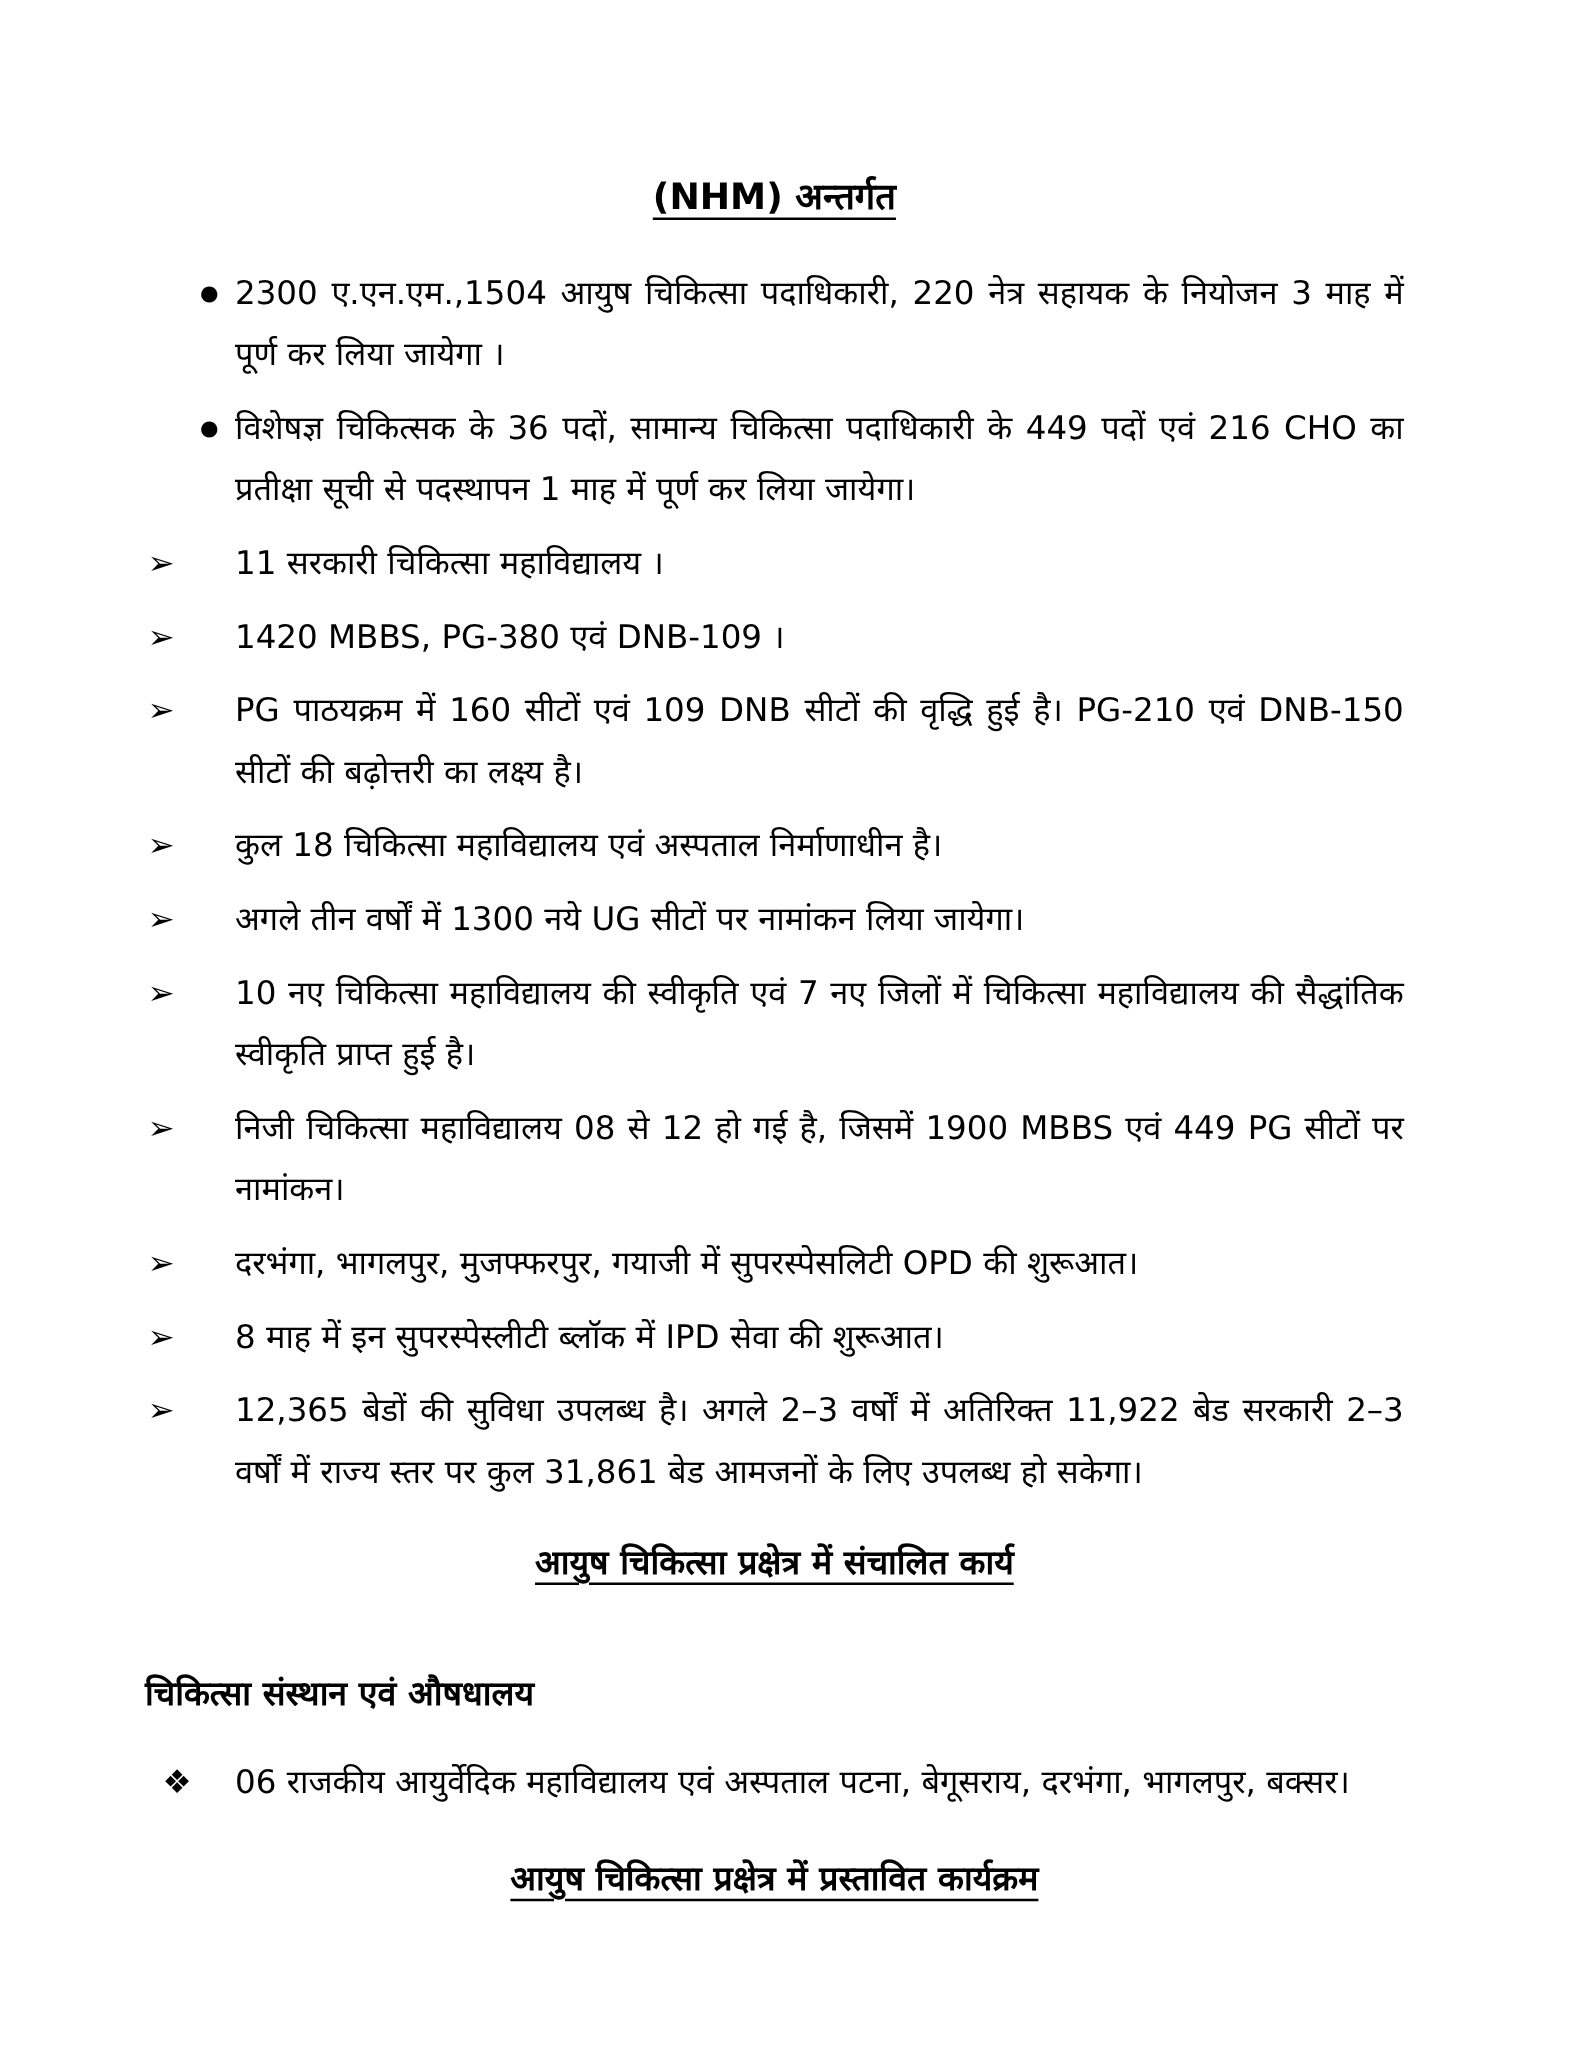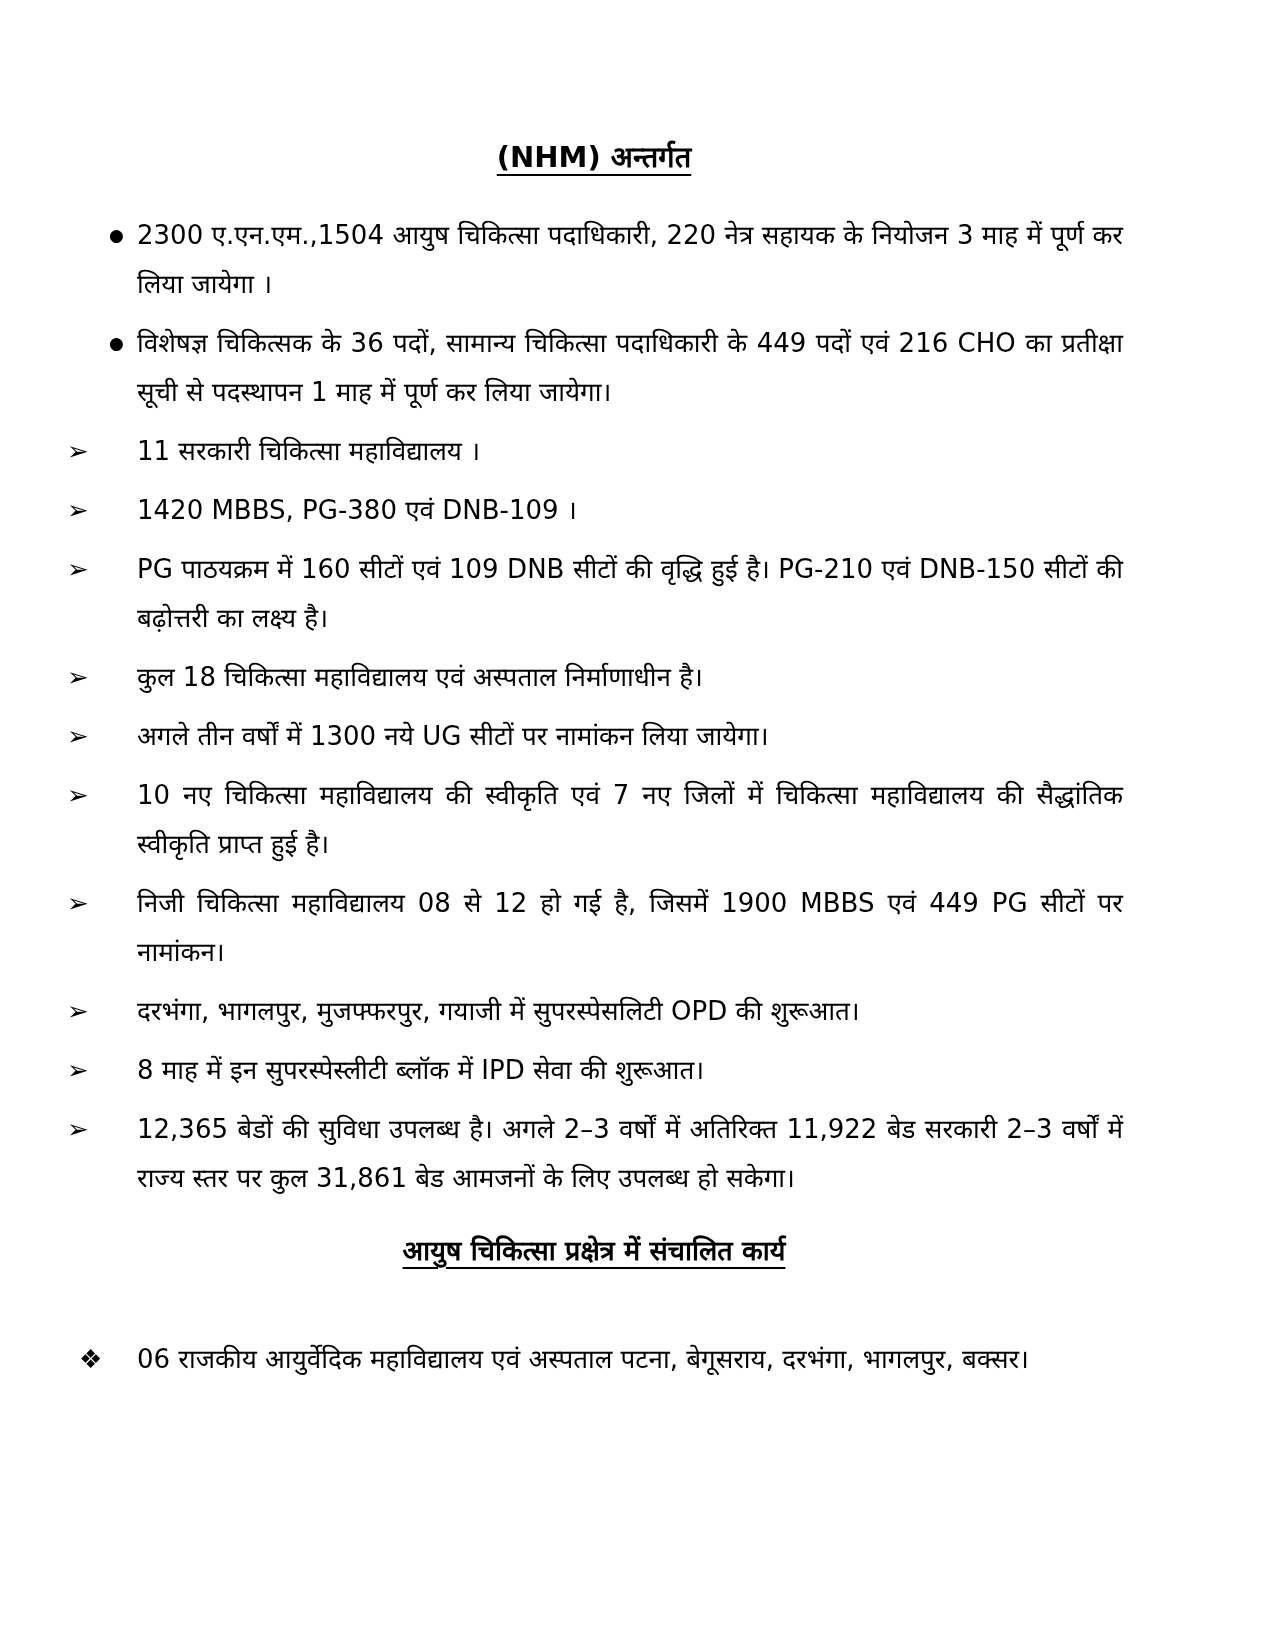--- a/index.html
+++ b/index.html
@@ -6,21 +6,21 @@
   html, body { background: #ffffff; }
   .page {
     position: relative;
     width: 1275px;
     height: 1650px;
     margin: 0 auto;
     background: #ffffff;
     color: #000000;
     font-family: "DejaVu Sans", sans-serif;
     font-size: 26px;
-    padding: 136px 152px 0 65px;
+    padding: 136px 152px 0 116px;
     overflow: hidden;
   }
   .doc-title {
     text-align: center;
     font-size: 29px;
     font-weight: bold;
     margin-bottom: 36px;
   }
   .underline {
     text-decoration: underline;
@@ -129,22 +129,26 @@
       <li>
       <span class="marker">➢</span>
       <span class="text">12,365 बेडों की सुविधा उपलब्ध है। अगले 2–3 वर्षों में अतिरिक्त 11,922 बेड सरकारी 2–3 वर्षों में राज्य स्तर पर कुल 31,861 बेड आमजनों के लिए उपलब्ध हो सकेगा।</span>
     </li>
     </ul>
 
   <h2 class="section-heading big-gap">
     <span class="underline">आयुष चिकित्सा प्रक्षेत्र में संचालित कार्य</span>
   </h2>
 
+  <h3 class="sub-heading">चिकित्सा संस्थान एवं औषधालय</h3>
 
   <ul class="blist diamond-list">
       <li>
       <span class="marker">❖</span>
       <span class="text">06 राजकीय आयुर्वेदिक महाविद्यालय एवं अस्पताल पटना, बेगूसराय, दरभंगा, भागलपुर, बक्सर।</span>
     </li>
     </ul>
 
+  <h2 class="final-heading">
+    <span class="underline">आयुष चिकित्सा प्रक्षेत्र में प्रस्तावित कार्यक्रम</span>
+  </h2>
 
 </div>
 
 </body></html>

